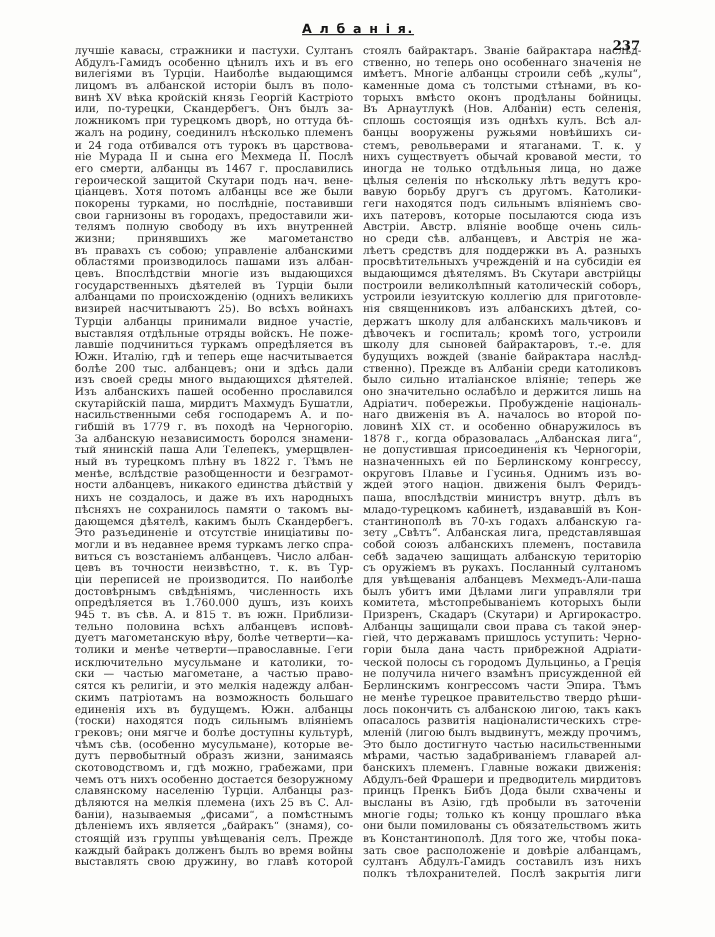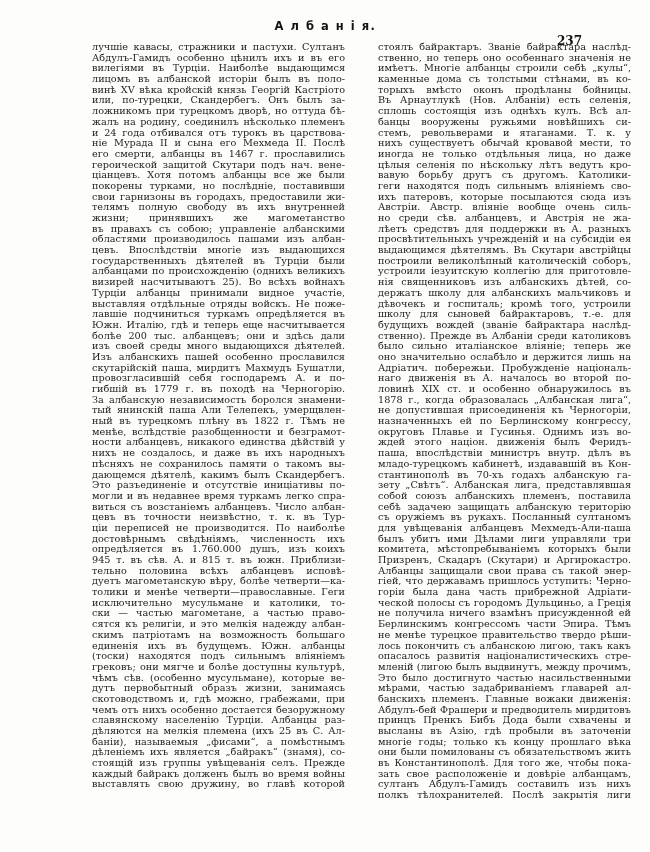--- a/index.html
+++ b/index.html
@@ -26,38 +26,38 @@
     left: 0;
     right: 0;
     top: 1px;
     text-align: center;
     font-family: "DejaVu Sans", sans-serif;
     font-weight: bold;
     font-size: 11.5px;
     letter-spacing: 1.5px;
     color: #141414;
     white-space: pre;
+    text-decoration: underline;
   }
   .page-number {
     position: absolute;
     right: 1px;
     top: 16px;
     font-family: "DejaVu Serif", serif;
     font-weight: bold;
     font-size: 12px;
     color: #141414;
   }
   .columns {
     display: flex;
     gap: 9px;
   }
   .column {
     width: 253px;
     flex: 0 0 253px;
-    margin-left: 24px;
   }
   .line {
     font-family: "DejaVu Serif", serif;
     font-size: 9.7px;
     line-height: 10.7px;
     height: 10.7px;
     overflow: hidden;
     text-align: justify;
     text-align-last: justify;
     color: #1c1c1c;
@@ -97,21 +97,21 @@
         <div class="line">албанцами по происхожденію (однихъ великихъ</div>
         <div class="line">визирей насчитываютъ 25). Во всѣхъ войнахъ</div>
         <div class="line">Турціи албанцы принимали видное участіе,</div>
         <div class="line">выставляя отдѣльные отряды войскъ. Не поже-</div>
         <div class="line">лавшіе подчиниться туркамъ опредѣляется въ</div>
         <div class="line">Южн. Италію, гдѣ и теперь еще насчитывается</div>
         <div class="line">болѣе 200 тыс. албанцевъ; они и здѣсь дали</div>
         <div class="line">изъ своей среды много выдающихся дѣятелей.</div>
         <div class="line">Изъ албанскихъ пашей особенно прославился</div>
         <div class="line">скутарійскій паша, мирдитъ Махмудъ Бушатли,</div>
-        <div class="line">провозгласившій себя господаремъ А. и по-</div>
+        <div class="line">насильственными себя господаремъ А. и по-</div>
         <div class="line">гибшій въ 1779 г. въ походѣ на Черногорію.</div>
         <div class="line">За албанскую независимость боролся знамени-</div>
         <div class="line">тый янинскій паша Али Телепекъ, умерщвлен-</div>
         <div class="line">ный въ турецкомъ плѣну въ 1822 г. Тѣмъ не</div>
         <div class="line">менѣе, вслѣдствіе разобщенности и безграмот-</div>
         <div class="line">ности албанцевъ, никакого единства дѣйствій у</div>
         <div class="line">нихъ не создалось, и даже въ ихъ народныхъ</div>
         <div class="line">пѣсняхъ не сохранилось памяти о такомъ вы-</div>
         <div class="line">дающемся дѣятелѣ, какимъ былъ Скандербегъ.</div>
         <div class="line">Это разъединеніе и отсутствіе иниціативы по-</div>

